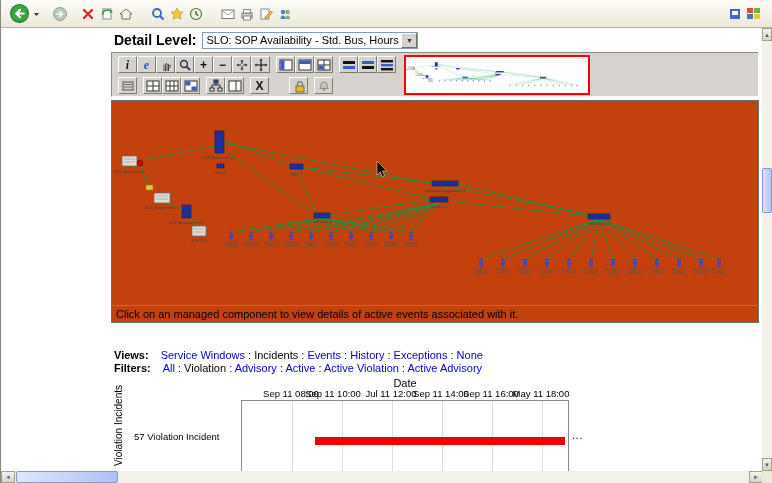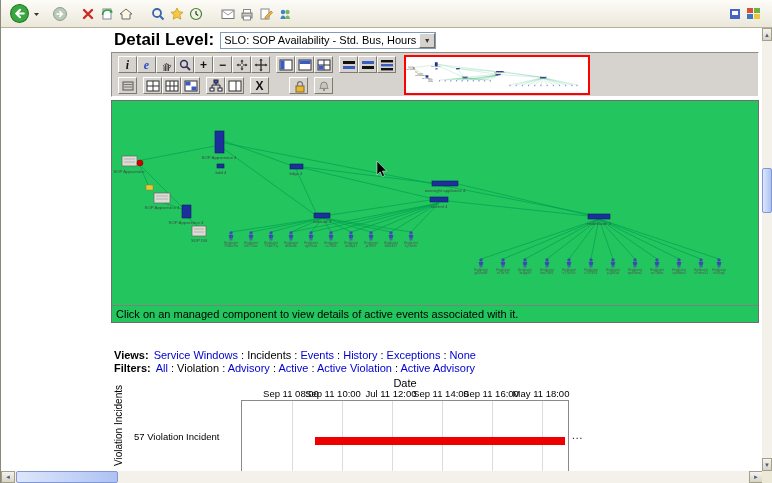--- a/index.html
+++ b/index.html
@@ -10,46 +10,46 @@
   #chrome{position:absolute;left:0;top:0;width:772px;height:28px;background:linear-gradient(#fdfcf8,#ebe7d9);
           border-bottom:1px solid #b6b2a0;display:flex;align-items:center;padding:0 8px;gap:3px}
   .cbtn{border:none;background:transparent;display:flex;align-items:center;justify-content:center;height:24px;cursor:default}
   .sp6{width:6px}.sp10{width:10px}
   #win-icons{margin-left:auto;display:flex;align-items:center;gap:7px;padding-right:4px}
 
   
   #content{position:absolute;left:0;top:28px;width:762px;height:443px;background:#fff;overflow:hidden}
 
   #detail-row{position:absolute;left:113px;top:3px;height:18px;display:flex;align-items:center;gap:6px}
-  #detail-row .lbl{font-size:17px;font-weight:bold;color:#000}
+  #detail-row .lbl{font-size:14px;font-weight:bold;color:#000}
   .select{width:216px;height:17px;background:#fff;border:1px solid #7f9db9;display:flex;align-items:center;font-size:11px}
   .sel-text{flex:1;padding:8px 3px;white-space:nowrap;overflow:hidden;color:#000}
   .sel-btn{width:16px;height:15px;background:#d6d3ce;border:1px solid;border-color:#fff #716f64 #716f64 #fff;
            font-size:7px;color:#333;display:flex;align-items:center;justify-content:center}
 
   #app-toolbar{position:absolute;left:110px;top:24px;width:648px;height:45px;background:#d6d3ce;
                border:1px solid;border-color:#8f8d83 #fff #fff #8f8d83}
   .tb-row{position:absolute;left:6px;display:flex;align-items:center}
   #tb-row1{top:3px}#tb-row2{top:24px}
   .tb-btn{width:19px;height:17px;background:#d6d3ce;border:1px solid;border-color:#fff #7d7a72 #7d7a72 #fff;
           display:flex;align-items:center;justify-content:center;padding:0;cursor:default}
   .gap{width:6px}.gap2{width:20px}
   .g{font-size:12px;font-weight:bold;color:#111;line-height:1}
   .it{font-family:"Liberation Serif",serif;font-style:italic}
   .eg{color:#2b50c8;font-family:"Liberation Serif",serif;font-style:italic}
   #minimap{position:absolute;left:292px;top:2px;width:186px;height:40px;background:#fff;border:2px solid #f00}
   #minimap svg{display:block}
 
-  #map-panel{position:absolute;left:110px;top:72px;width:648px;height:223px;border:1px solid #6e6e6e;background:#22c55e}
+  #map-panel{position:absolute;left:110px;top:72px;width:648px;height:223px;border:1px solid #6e6e6e;background:#c2410c}
   #topo{display:block}
   #hint{border-top:1px solid #808080;height:17px;font-size:11px;color:#000;padding:2px 4px;white-space:nowrap;overflow:hidden}
 
   .links-row{position:absolute;left:113px;font-size:11px;color:#000;white-space:nowrap}
   #views-row{top:321px}#filters-row{top:334px}
-  .row-lbl{font-weight:bold;margin-right:5px}
+  .row-lbl{font-weight:bold;margin-right:12px}
   .lnk{color:#0000cc;text-decoration:none;cursor:pointer}
   .cur{color:#000}
   .sep{color:#000}
 
   
   #date-title{position:absolute;left:240px;top:349px;width:328px;text-align:center;font-size:11px;color:#000}
   #ticks{position:absolute;left:0;top:360px;height:12px;width:762px}
   #ticks span{position:absolute;width:80px;text-align:center;font-size:9.5px;color:#000}
   #ylabel{position:absolute;left:69px;top:392px;width:96px;text-align:center;font-size:10px;color:#000;
           transform:rotate(-90deg)}

